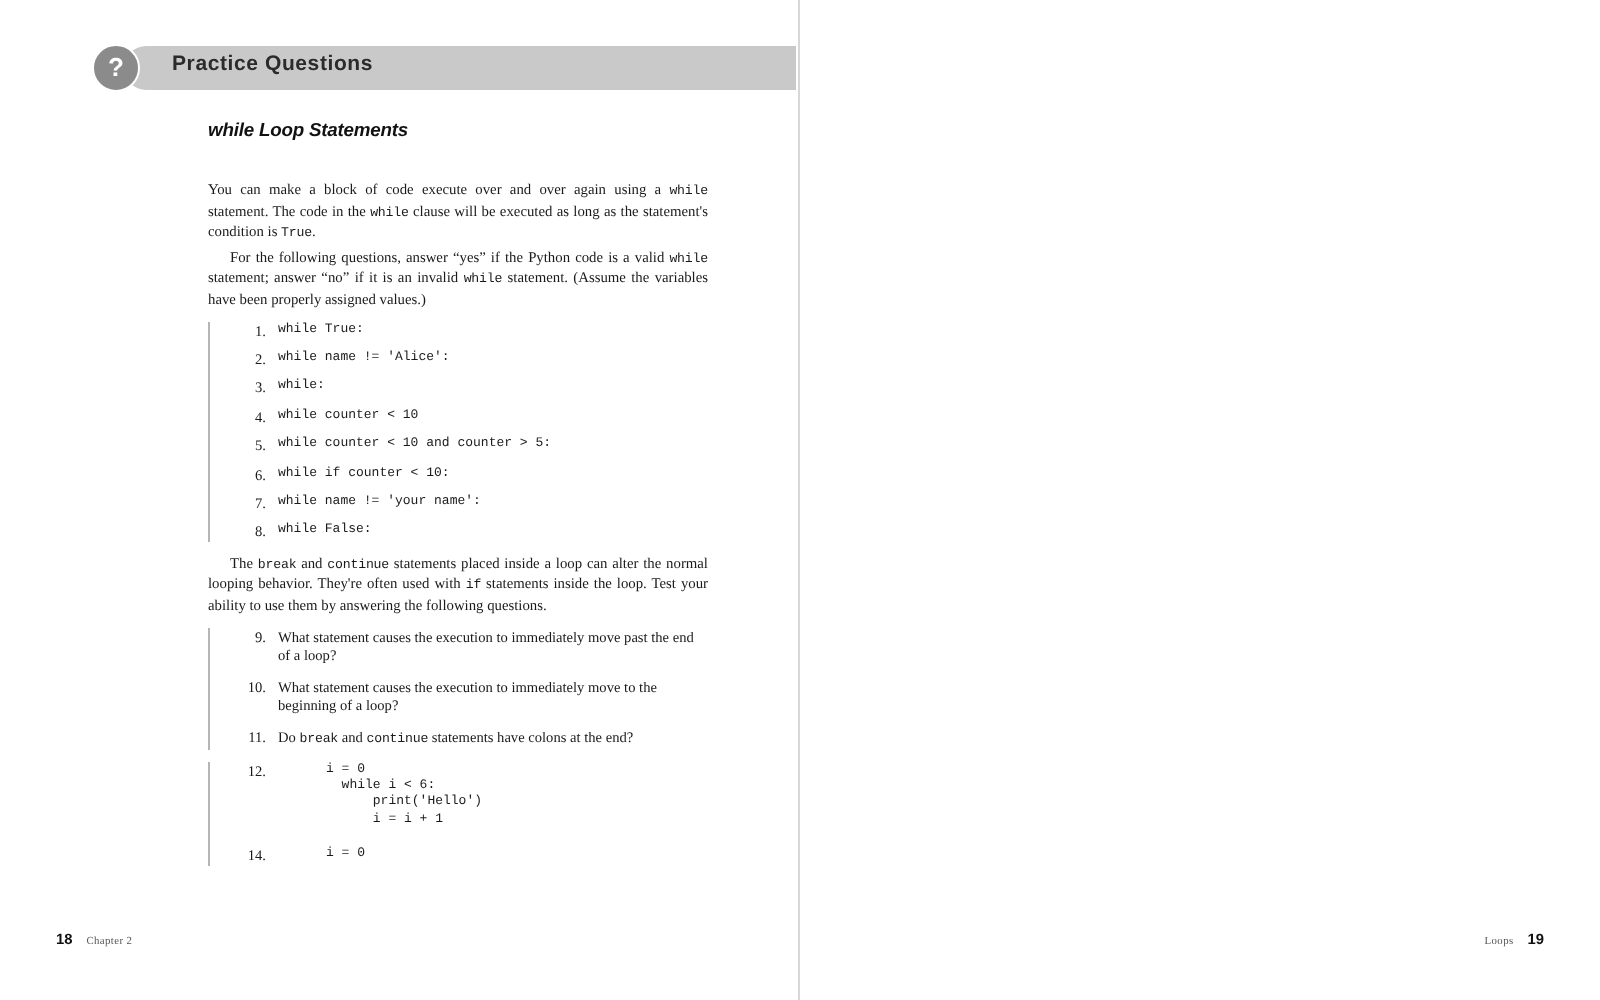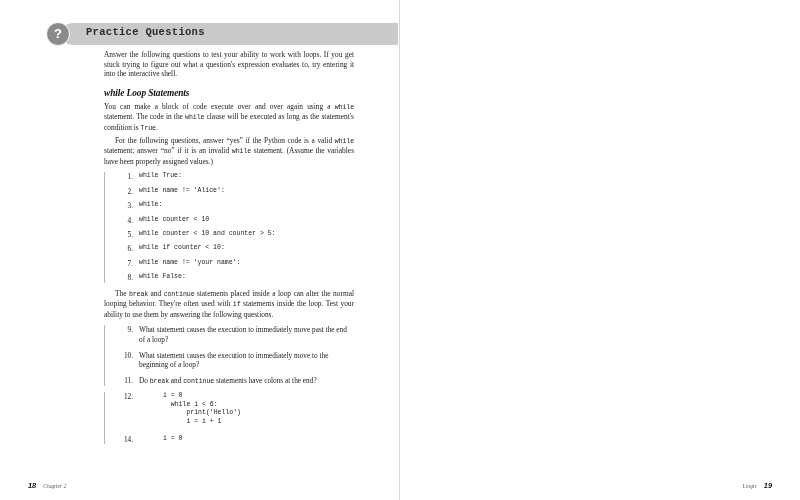--- a/index.html
+++ b/index.html
@@ -69,21 +69,21 @@
     font-family: "Liberation Sans", sans-serif;
     font-weight: bold;
     font-size: 13px;
     line-height: 21px;
     text-align: center;
   }
   .banner-title {
     position: absolute;
     left: 40px;
     top: 4px;
-    font-family: Liberation Mono, monospace;
+    font-family: Liberation Sans, sans-serif;
     font-weight: bold;
     font-size: 10.5px;
     letter-spacing: 0.3px;
     color: #2b2b2b;
   }
 
   
   .col-left {
     position: absolute;
     left: 104px;
@@ -93,22 +93,22 @@
   p.body {
     margin: 0 0 2px 0;
     font-size: 7.4px;
     line-height: 9.6px;
     text-align: justify;
     text-justify: inter-word;
     hyphens: auto;
   }
   p.body.indent { text-indent: 11px; }
   h3.sec {
-    margin: 9px 0 4px 0;
-    font-family: Liberation Serif, serif;
+    margin: 9px 0 20px 0;
+    font-family: Liberation Sans, sans-serif;
     font-style: italic;
     font-weight: bold;
     font-size: 9.4px;
     letter-spacing: -0.1px;
     color: #111;
   }
   code, .mono {
     font-family: "Liberation Mono", monospace;
     font-size: 6.6px;
     letter-spacing: -0.1px;
@@ -143,24 +143,23 @@
     font-size: 6.5px;
     line-height: 8.4px;
     white-space: pre;
   }
   .qlist.tight .qitem { margin-bottom: 5px; }
   .qlist.code-block .qitem { margin-bottom: 9px; gap: 24px; }
 
   
   .footer {
     position: absolute;
-    bottom: 10px;
+    bottom: 26px;
     font-size: 5.6px;
     color: #444;
-    font-style: italic;
   }
   .footer-left { left: 28px; display: flex; align-items: baseline; gap: 7px; }
   .footer-right { right: 28px; display: flex; align-items: baseline; gap: 7px; justify-content: space-between; }
   .folio {
     font-family: "Liberation Sans", sans-serif;
     font-weight: bold;
     font-size: 7.4px;
     color: #111;
   }
   .runhead {
@@ -178,21 +177,20 @@
   <div class="page page-left">
 
     <div class="banner-wrap">
       <div class="banner-bar"></div>
       <div class="banner-circle">?</div>
       <div class="banner-title">Practice Questions</div>
     </div>
 
     <div class="col-left">
 
-      <p class="body">Answer the following questions to test your ability to work with loops. If you get stuck trying to figure out what a question's expression evaluates to, try entering it into the interactive shell.</p>
 
       <h3 class="sec">while Loop Statements</h3>
 
       <p class="body"><span>You can make a block of code execute over and over again using a </span><code>while</code><span> statement. The code in the </span><code>while</code><span> clause will be executed as long as the statement's condition is </span><code>True</code><span>.</span></p>
 
       <p class="body indent"><span>For the following questions, answer “yes” if the Python code is a valid </span><code>while</code><span> statement; answer “no” if it is an invalid </span><code>while</code><span> statement. (Assume the variables have been properly assigned values.)</span></p>
 
       <div class="qlist tight">
         <div class="qitem">
             <div class="qnum">1.</div>

